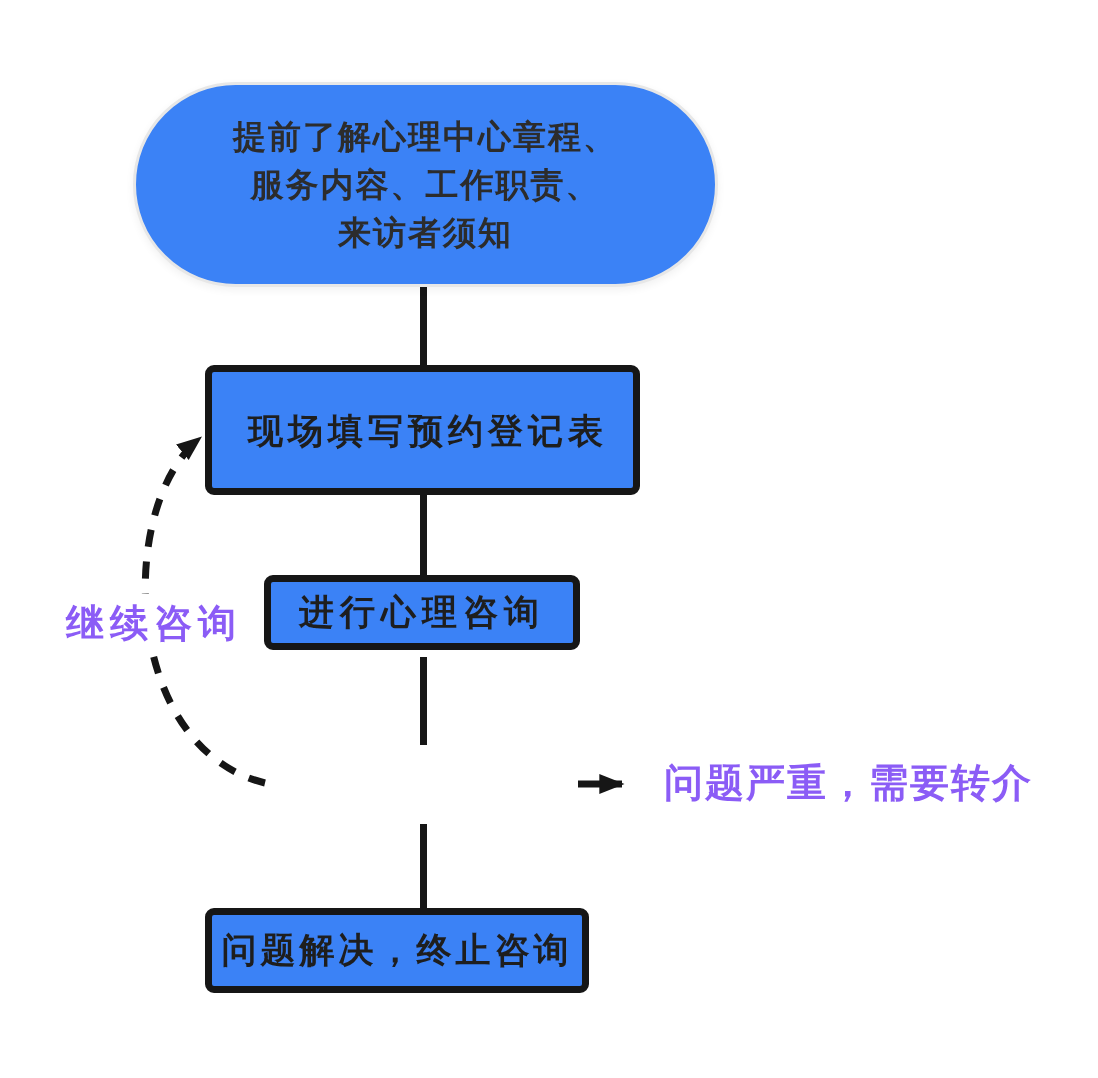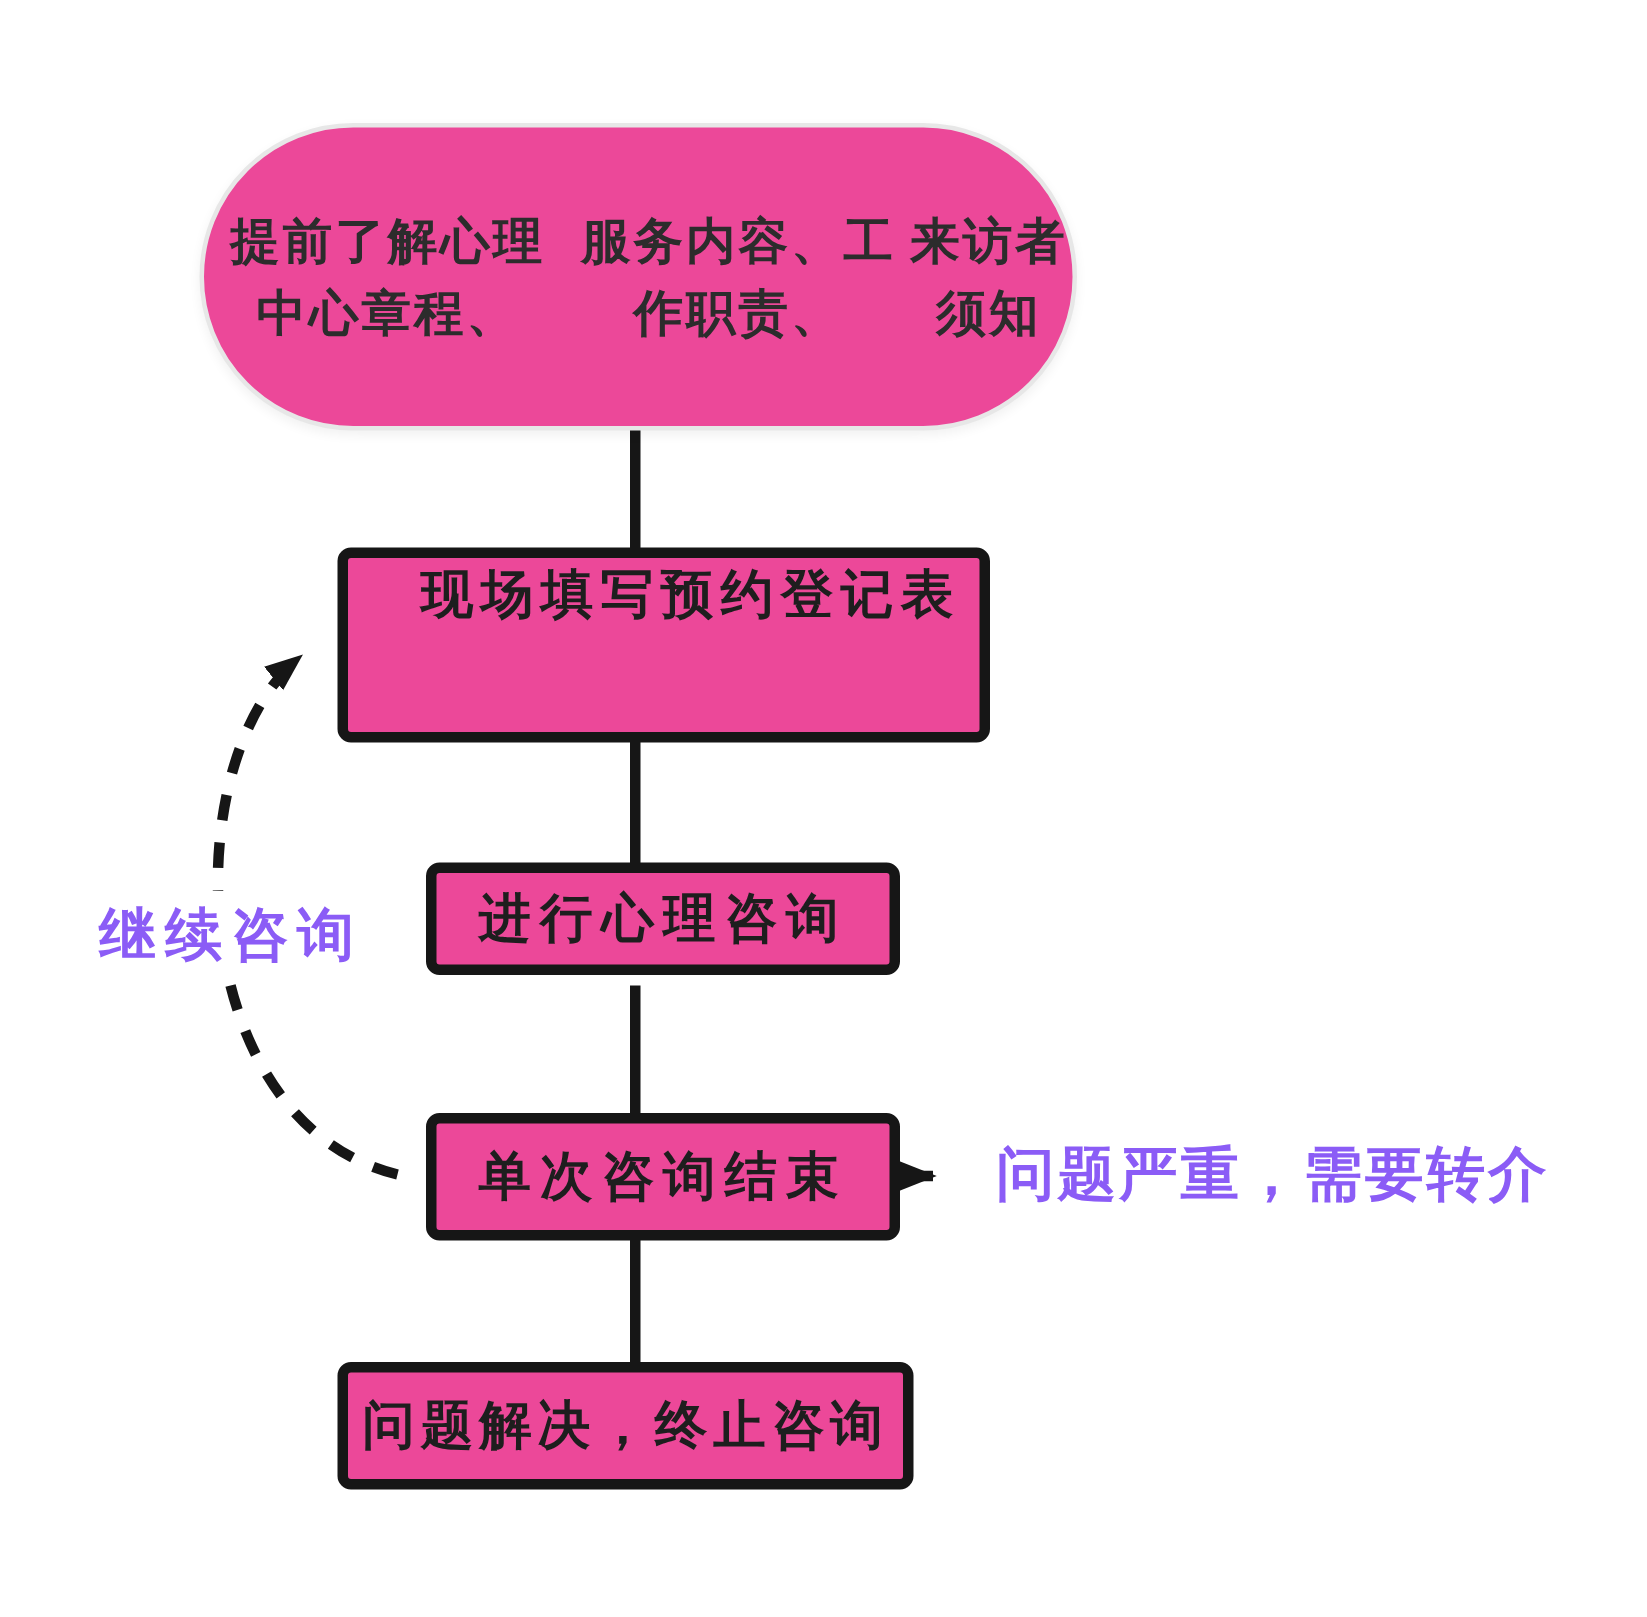--- a/index.html
+++ b/index.html
@@ -17,45 +17,44 @@
   }
   svg.wires {
     position: absolute;
     left: 0; top: 0;
     width: 1098px; height: 1078px;
     z-index: 1;
   }
   .node {
     position: absolute;
     box-sizing: border-box;
-    background: #ec4899;
+    background: #3b82f6;
     color: #1e1e1e;
     font-weight: 700;
     z-index: 2;
     display: flex;
-    flex-direction: row;
+    flex-direction: column;
     justify-content: center;
   }
   .stadium {
     left: 133px; top: 82px;
     width: 585px; height: 205px;
     border: 3px solid #e7e7e7;
     border-radius: 103px;
     box-shadow: 0 3px 8px rgba(0,0,0,0.06);
     align-items: center;
     text-align: center;
     font-size: 33px;
     line-height: 48px;
     letter-spacing: 2px;
     color: #2c2c2c;
   }
   .rect {
     border: 7px solid #161616;
     border-radius: 9px;
-    margin-left: 20px;
   }
   .box-register {
     left: 205px; top: 365px;
     width: 435px; height: 130px;
     padding-left: 36px;
     font-size: 35px;
     line-height: 49px;
     letter-spacing: 5px;
     align-items: flex-start;
     text-align: left;
@@ -134,23 +133,20 @@
   </div>
 
   <div class="node rect box-register">
     <span class="node-line">现场填写预约登记表</span>
   </div>
 
   <div class="node rect box-counseling">
     <span class="node-line">进行心理咨询</span>
   </div>
 
-  <div class="node rect box-session-end">
-    <span class="node-line">单次咨询结束</span>
-  </div>
 
   <div class="node rect box-terminate">
     <span class="node-line">问题解决，终止咨询</span>
   </div>
 
   <div class="edge-label label-continue">继续咨询</div>
   <div class="edge-label label-referral">问题严重，需要转介</div>
 
 </div>
 

